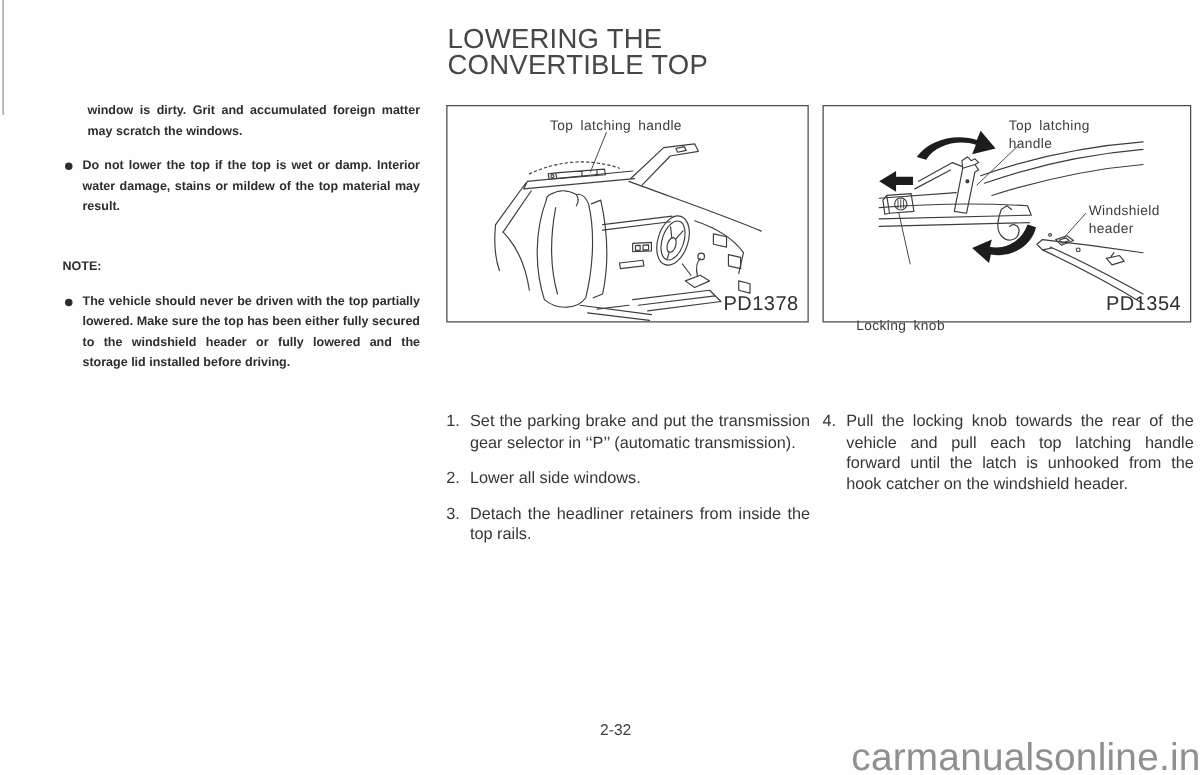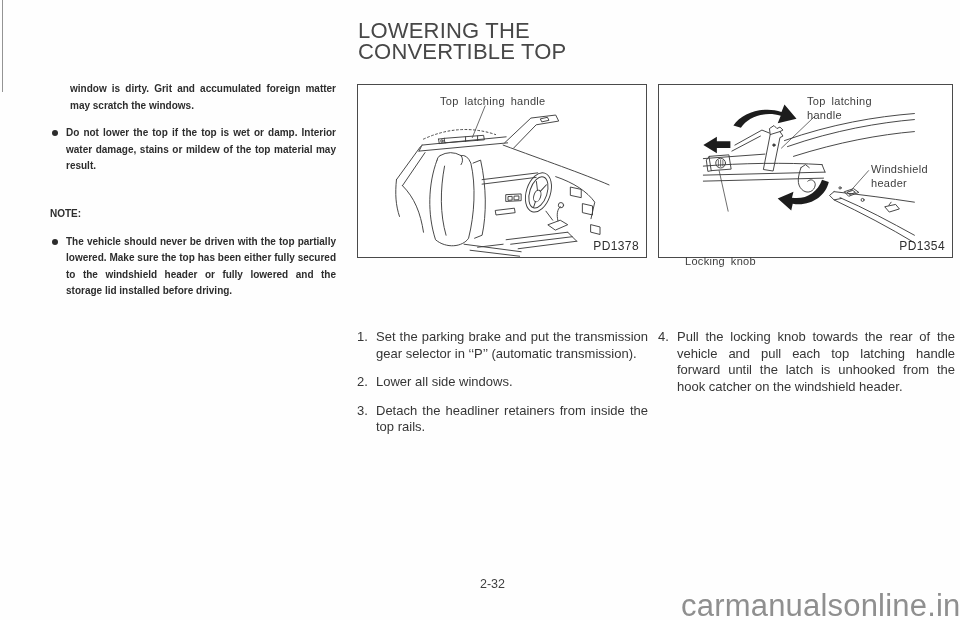--- a/index.html
+++ b/index.html
@@ -22,21 +22,21 @@
   .bullet .btext{flex:1;text-align:justify;}
   .note-label{margin-top:31px;}
 
   
   .figure{position:absolute;top:84px;height:174px;border:1.5px solid #4a4a4a;background:#fff;box-sizing:border-box;}
   #figure1{left:357px;width:290px;}
   #figure2{left:658px;width:295px;}
   .figure svg{position:absolute;left:0;top:0;width:100%;height:100%;}
   .fig-label{position:absolute;font-size:11px;line-height:13.5px;color:#3d3d3d;letter-spacing:.3px;
              word-spacing:2.5px;white-space:pre-line;}
-  .fig-code{position:absolute;right:7px;bottom:4px;font-size:12px;color:#2f2f2f;letter-spacing:.4px;text-align:center;}
+  .fig-code{position:absolute;right:7px;bottom:4px;font-size:16px;color:#2f2f2f;letter-spacing:.4px;text-align:center;}
 
   
   .steps{position:absolute;top:329px;font-size:13px;line-height:16.6px;color:#363636;font-weight:400;}
   #steps1{left:357px;width:291px;}
   #steps2{left:658px;width:297px;}
   .step{display:flex;margin-bottom:12px;}
   .step-num{flex:none;width:19px;}
   .step-text{flex:1;text-align:justify;}
 
   

